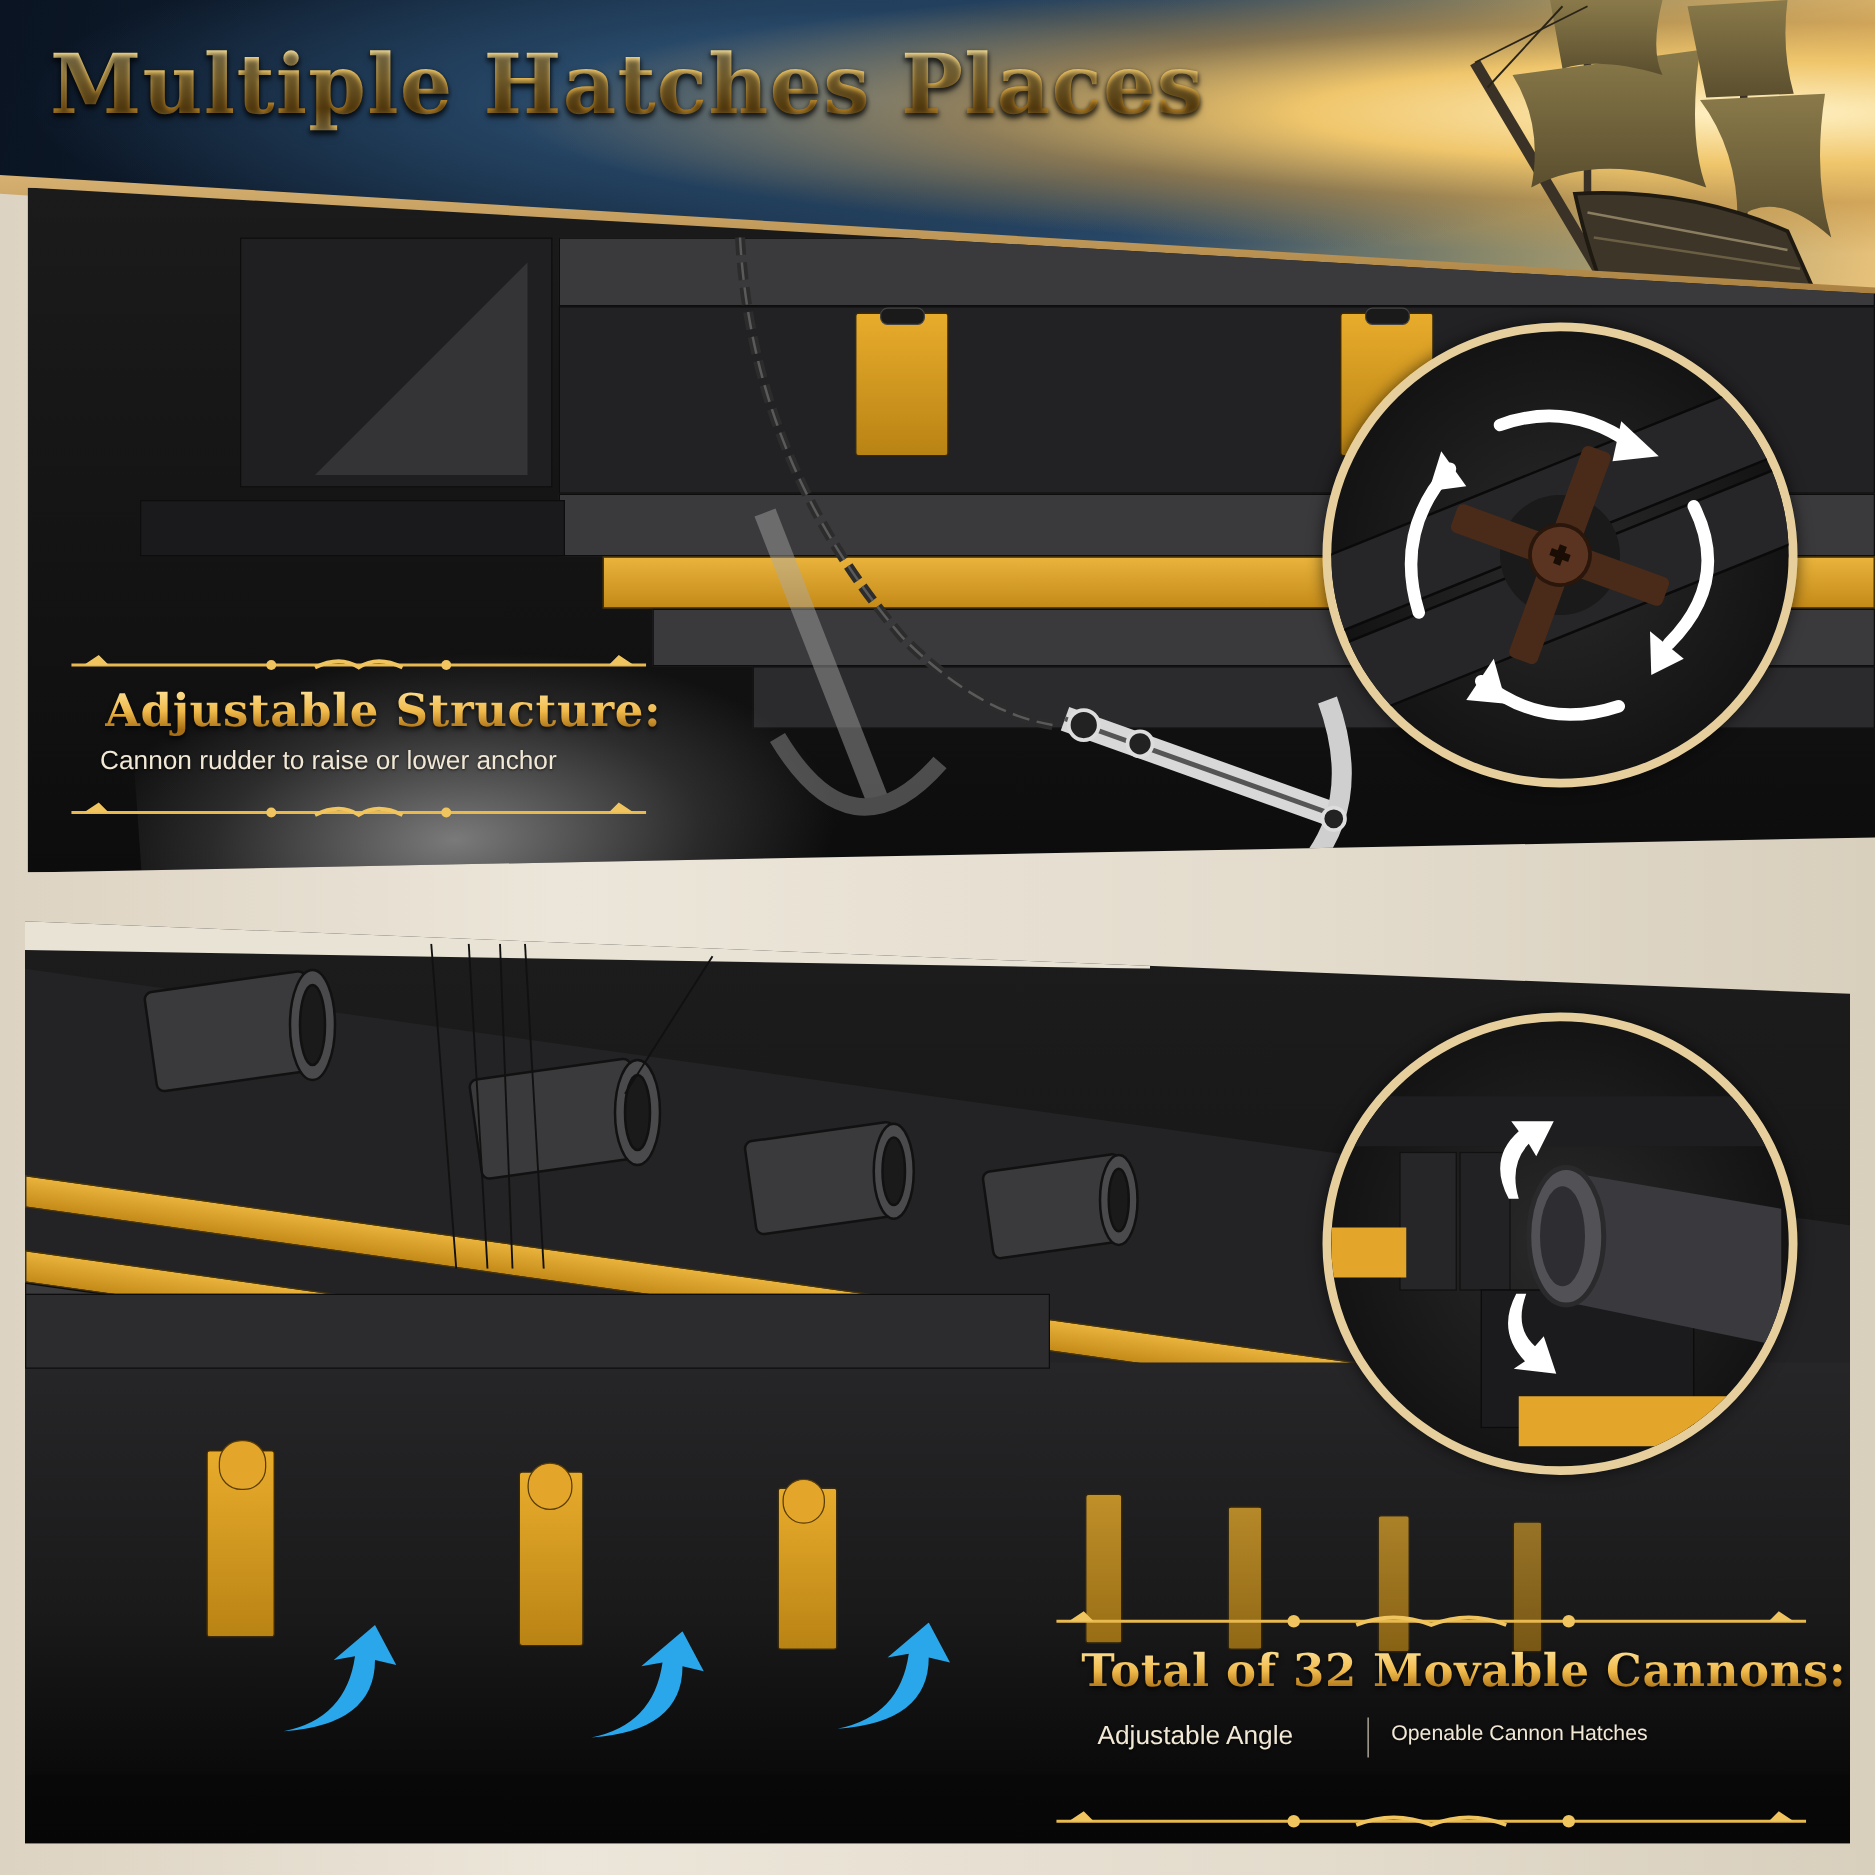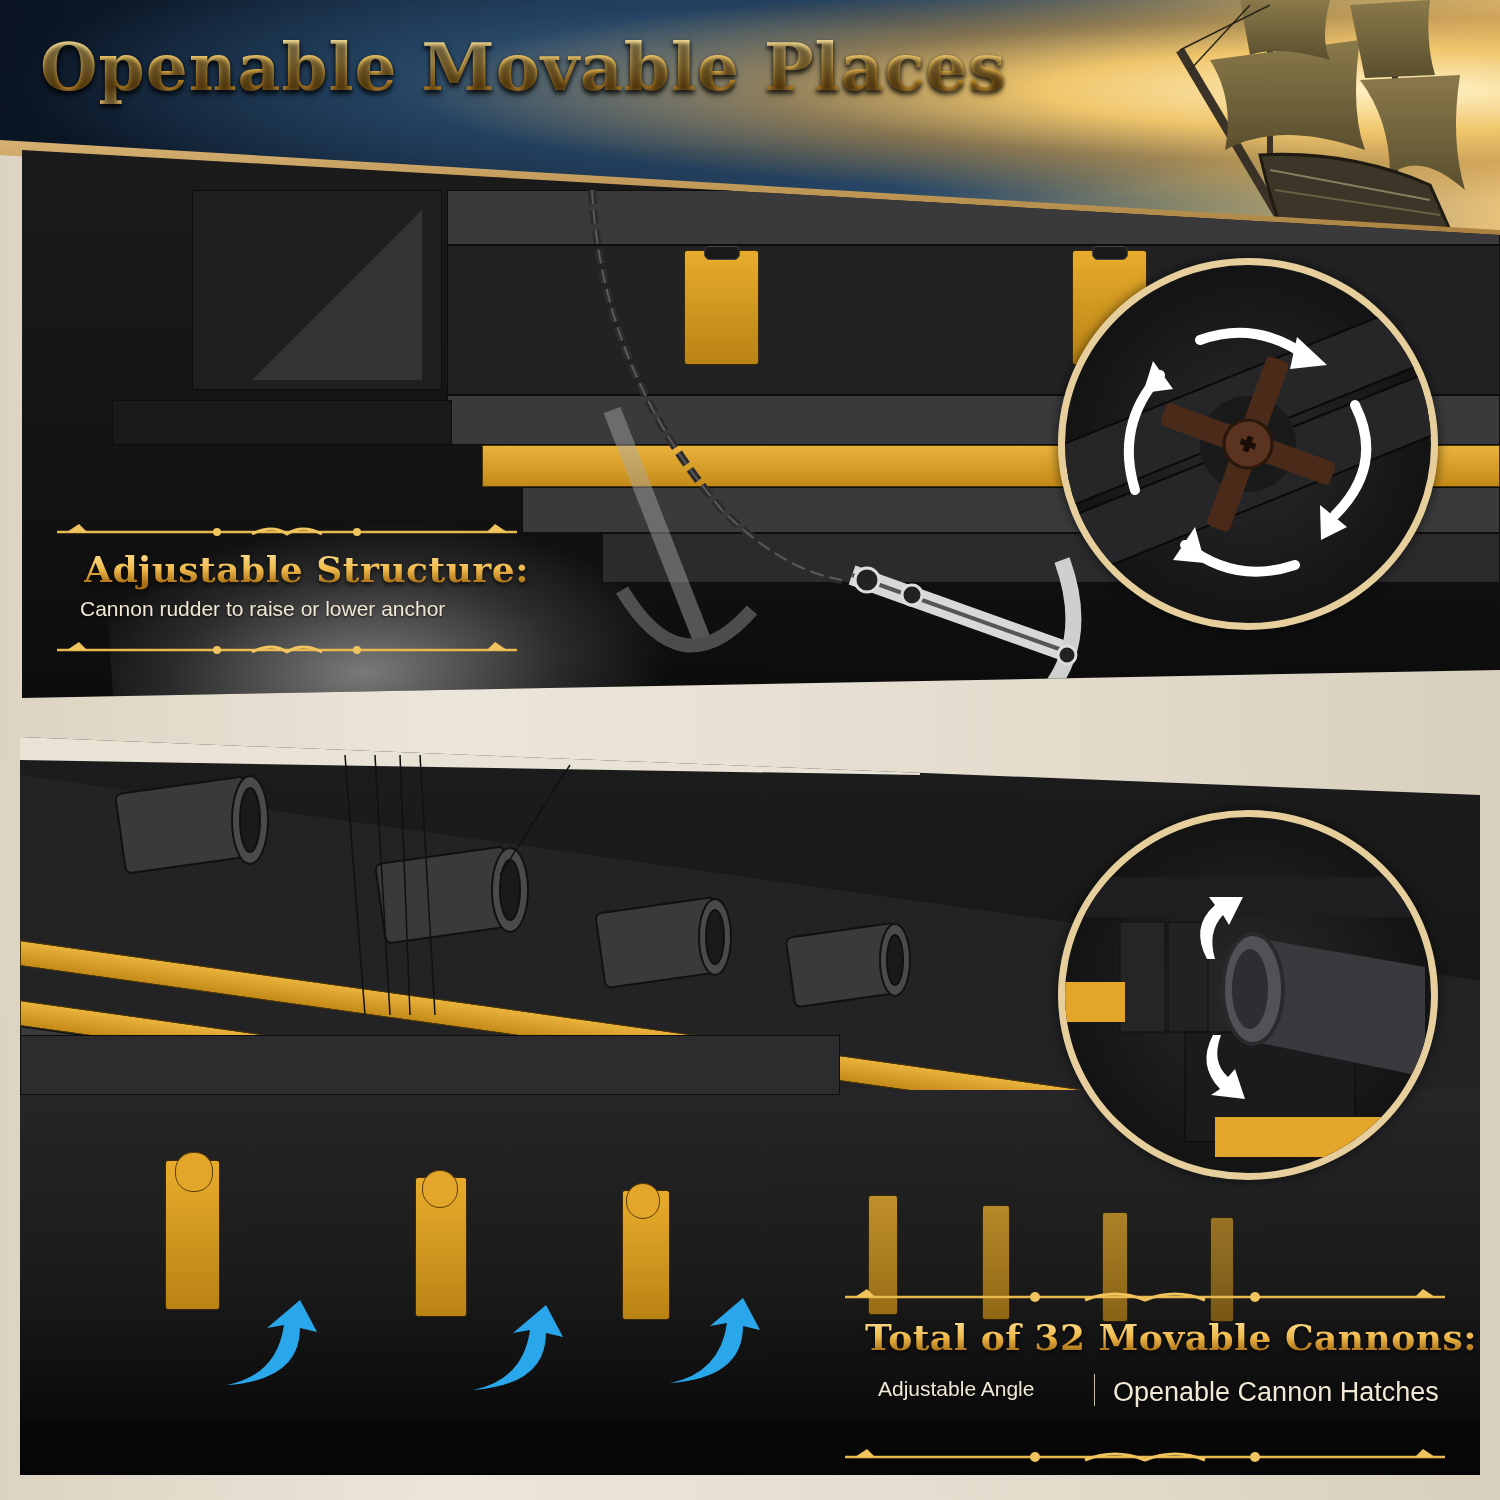--- a/index.html
+++ b/index.html
@@ -100,21 +100,21 @@
     font-family: "Liberation Sans", sans-serif;
     text-shadow: 0 1px 2px rgba(0,0,0,0.7);
   }
 
   .heading-anchor { left: 84px; top: 548px; font-size: 36px; letter-spacing: 0.5px; }
   .body-anchor { left: 80px; top: 597px; font-size: 21px; }
 
   .heading-cannons { left: 865px; top: 1316px; font-size: 36px; letter-spacing: 0.5px; }
   .body-cannon-1 { left: 878px; top: 1377px; font-size: 21px; }
   .feature-divider { position: absolute; left: 1094px; top: 1374px; width: 1px; height: 32px; background: #c8bfaf; }
-  .body-cannon-2 { left: 1113px; top: 1377px; font-size: 27px; }
+  .body-cannon-2 { left: 1113px; top: 1377px; font-size: 17px; }
 
   .blue-arrow { position: absolute; width: 100px; height: 90px; }
 </style>
 </head>
 <body>
 
 <div class="header"></div>
 
 <svg class="ship-illus" viewBox="0 0 410 240">
   <defs>
@@ -132,21 +132,21 @@
   <path d="M260 5 L340 0 Q335 40 345 75 L275 78Z" fill="url(#sail)"></path>
   <path d="M170 155 Q260 150 340 185 L360 230 Q270 240 195 238 Q180 200 170 155Z" fill="#3c3528" stroke="#1e1a12" stroke-width="3"></path>
   <line x1="180" y1="170" x2="340" y2="200" stroke="#8a7d60" stroke-width="2"></line>
   <line x1="185" y1="190" x2="350" y2="215" stroke="#6a5e44" stroke-width="2"></line>
   <line x1="90" y1="50" x2="180" y2="5" stroke="#2a2418" stroke-width="1.5"></line>
   <line x1="100" y1="70" x2="160" y2="5" stroke="#2a2418" stroke-width="1.5"></line>
 </svg>
 
 <div class="gold-band"></div>
 
-<div class="title">Openable Movable Places</div>
+<div class="title">Multiple Hatches Places</div>
 
 <div class="panel panel-top">
 
   <div class="plank" style="left:170px;top:40px;width:250px;height:200px;background:#1f1f21;"></div>
   <div style="position:absolute;left:230px;top:60px;width:0;height:0;border-left:170px solid transparent;border-bottom:170px solid #343436;"></div>
 
   <div class="plank light" style="left:425px;top:40px;width:1053px;height:55px;"></div>
   <div class="plank" style="left:425px;top:95px;width:1053px;height:150px;background:#222224;"></div>
   <div class="plank light" style="left:425px;top:245px;width:1053px;height:50px;"></div>
   <div class="gold-strip" style="left:460px;top:295px;width:1018px;height:42px;"></div>

